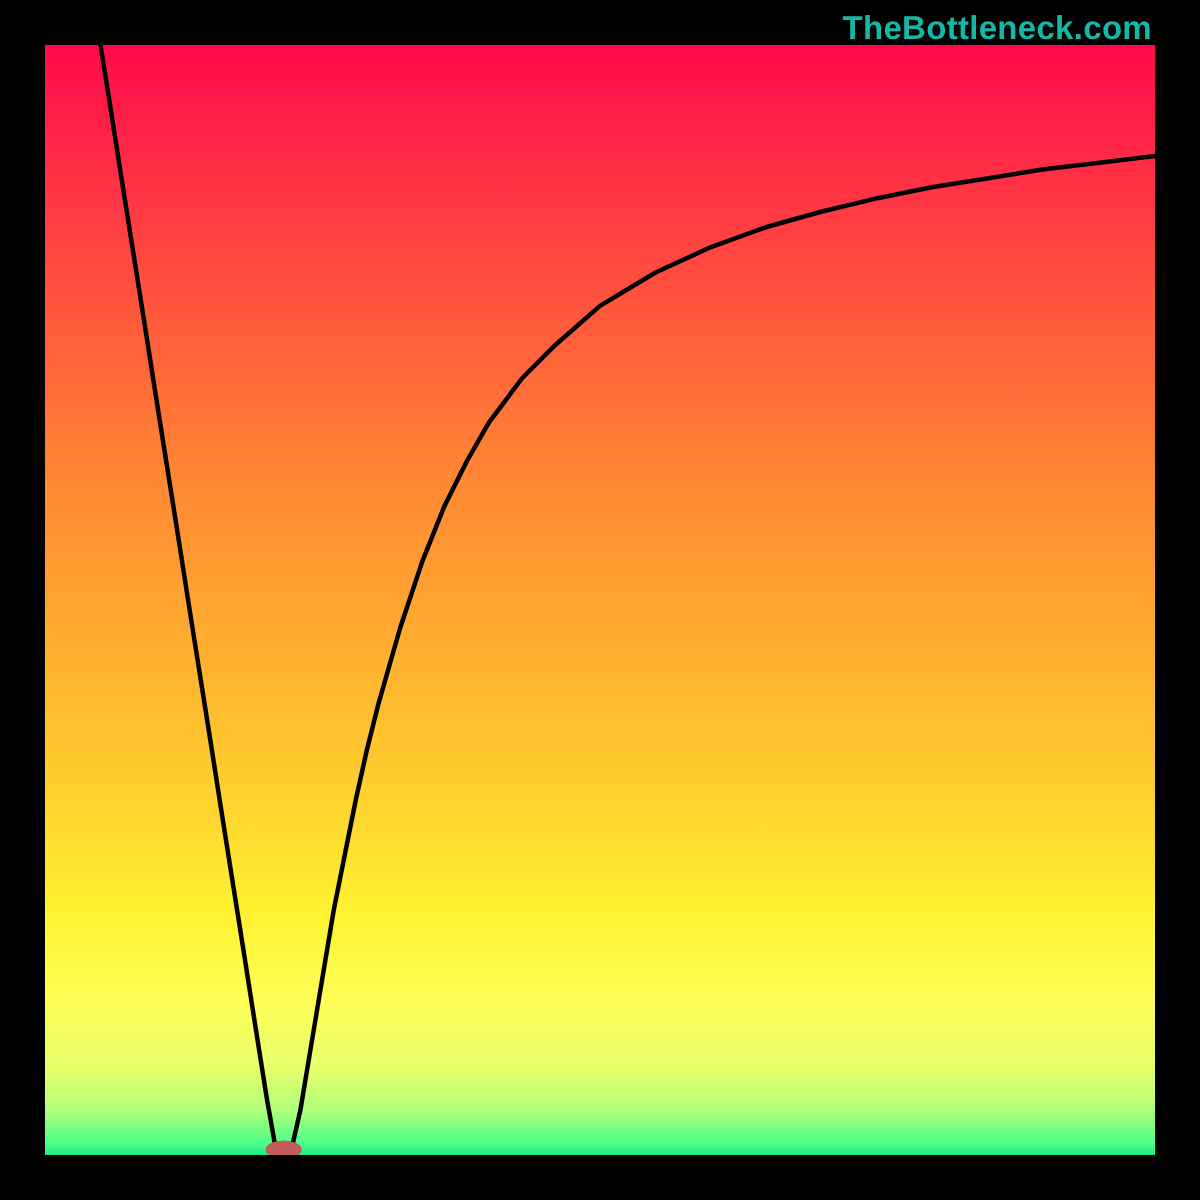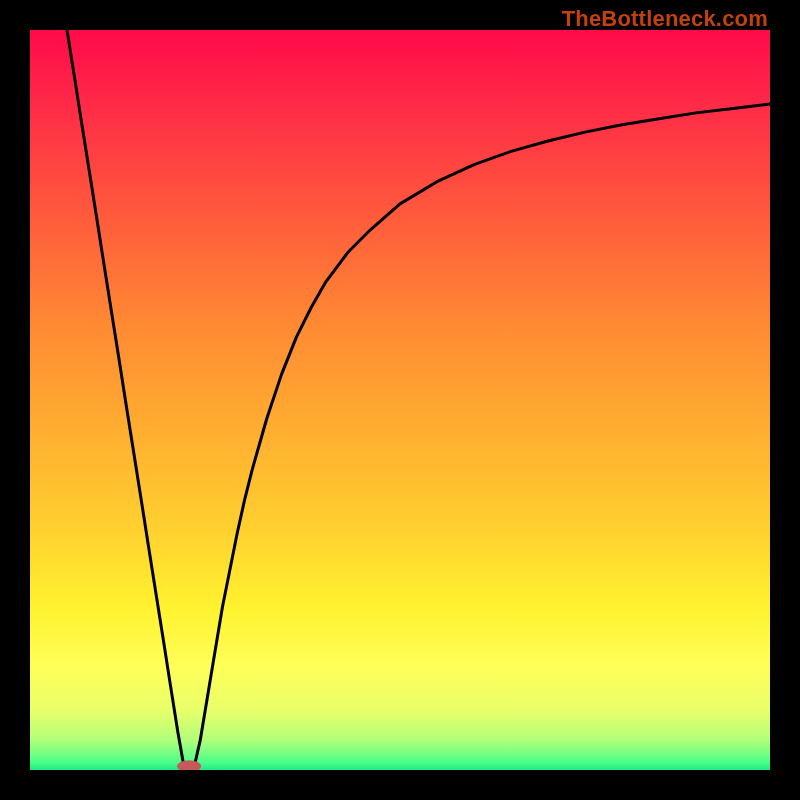--- a/index.html
+++ b/index.html
@@ -25,21 +25,21 @@
     width: 740px;
     height: 740px;
   }
   .watermark {
     position: absolute;
     top: 6px;
     right: 32px;
     font-family: Arial, Helvetica, sans-serif;
     font-size: 22px;
     font-weight: bold;
-    color: #c2410c;
+    color: #14b8a6;
     letter-spacing: 0.2px;
   }
 </style>
 </head>
 <body>
 
 <div class="frame">
   <svg class="plot" viewBox="0 0 740 740" preserveAspectRatio="none">
     <defs>
       <linearGradient id="bg" x1="0" y1="0" x2="0" y2="1">

